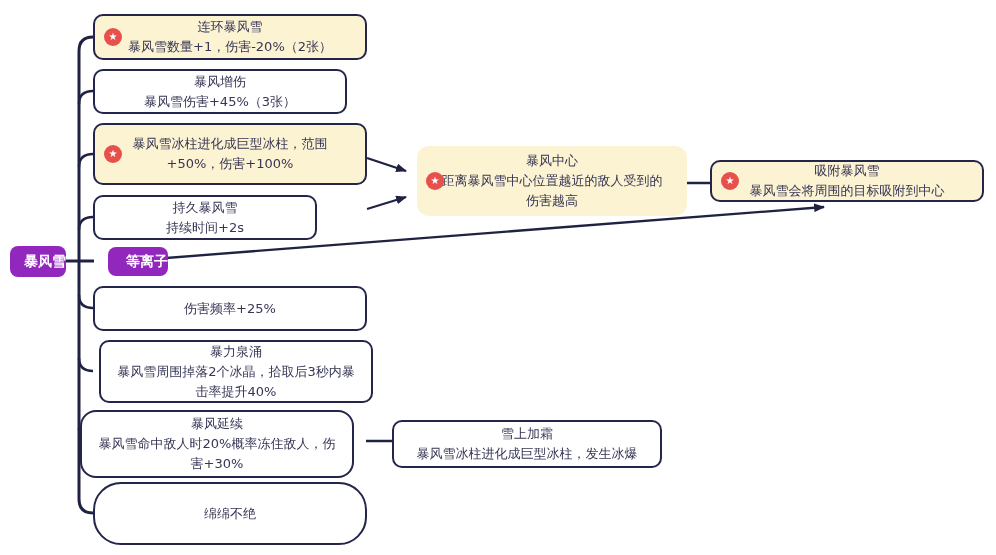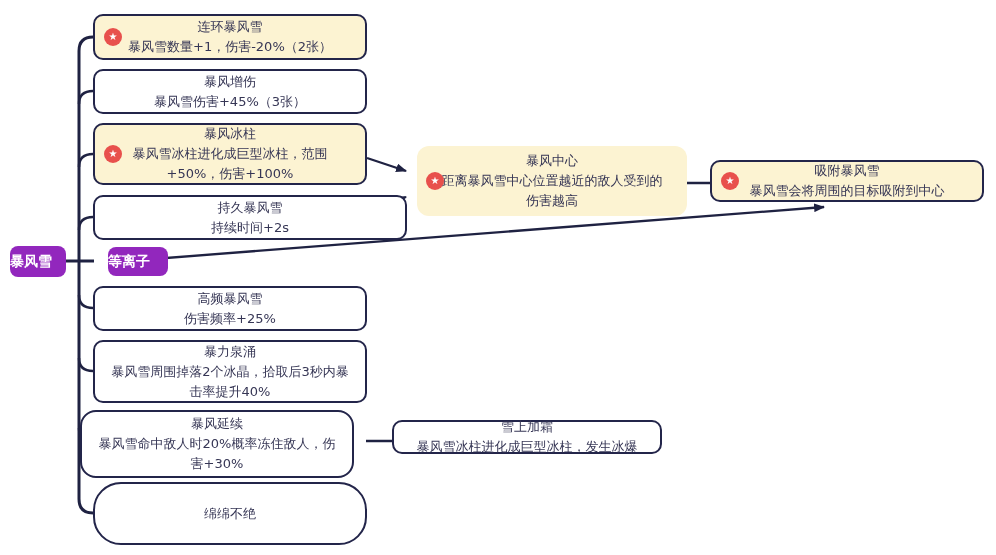--- a/index.html
+++ b/index.html
@@ -20,21 +20,21 @@
   .card .title{width:100%;}
   .card .desc{width:100%;}
   .star{
     position:absolute;left:9px;top:50%;transform:translateY(-50%);
     width:18px;height:18px;border-radius:50%;background:#e8504c;
     color:#ffffff;font-size:10px;line-height:18px;text-align:center;
   }
   .pnode{
     position:absolute;z-index:1;background:#9227bd;color:#ffffff;
     font-weight:bold;font-size:14px;border-radius:8px;
-    display:flex;align-items:center;justify-content:flex-start;
+    display:flex;align-items:center;justify-content:flex-end;
   }
 </style>
 </head>
 <body>
 
 <div class="canvas">
 
   <svg class="edges" viewBox="0 0 996 555" xmlns="http://www.w3.org/2000/svg">
     <defs>
       <marker id="arrow" viewBox="0 0 10 8" refX="9" refY="4" markerWidth="11" markerHeight="9" orient="auto" markerUnits="userSpaceOnUse">
@@ -69,42 +69,40 @@
   <div class="pnode" style="left:108px;top:247px;width:60px;height:29px;">
     <span>等离子</span>
   </div>
 
   <div class="card yellow" style="left:93px;top:14px;width:274px;height:46px;">
     <span class="star">★</span>
     <div class="title">连环暴风雪</div>
     <div class="desc">暴风雪数量+1，伤害-20%（2张）</div>
   </div>
 
-  <div class="card" style="left:93px;top:69px;width:274px;height:45px;">
+  <div class="card" style="left:93px;top:69px;width:254px;height:45px;">
     <div class="title">暴风增伤</div>
     <div class="desc">暴风雪伤害+45%（3张）</div>
   </div>
 
   <div class="card yellow" style="left:93px;top:123px;width:274px;height:62px;">
     <span class="star">★</span>
-    <div class="title">暴风冰柱</div>
     <div class="desc">暴风雪冰柱进化成巨型冰柱，范围+50%，伤害+100%</div>
   </div>
 
-  <div class="card" style="left:93px;top:195px;width:314px;height:45px;">
+  <div class="card" style="left:93px;top:195px;width:224px;height:45px;">
     <div class="title">持久暴风雪</div>
     <div class="desc">持续时间+2s</div>
   </div>
 
   <div class="card" style="left:93px;top:286px;width:274px;height:45px;">
-    <div class="title">高频暴风雪</div>
     <div class="desc">伤害频率+25%</div>
   </div>
 
-  <div class="card" style="left:93px;top:340px;width:274px;height:63px;">
+  <div class="card" style="left:99px;top:340px;width:274px;height:63px;">
     <div class="title">暴力泉涌</div>
     <div class="desc">暴风雪周围掉落2个冰晶，拾取后3秒内暴击率提升40%</div>
   </div>
 
   <div class="card" style="left:80px;top:410px;width:274px;height:68px;border-radius:16px;">
     <div class="title">暴风延续</div>
     <div class="desc">暴风雪命中敌人时20%概率冻住敌人，伤害+30%</div>
   </div>
 
   <div class="card" style="left:93px;top:482px;width:274px;height:63px;border-radius:28px;">
@@ -116,18 +114,18 @@
     <div class="title">暴风中心</div>
     <div class="desc">距离暴风雪中心位置越近的敌人受到的伤害越高</div>
   </div>
 
   <div class="card yellow" style="left:710px;top:160px;width:274px;height:42px;">
     <span class="star">★</span>
     <div class="title">吸附暴风雪</div>
     <div class="desc">暴风雪会将周围的目标吸附到中心</div>
   </div>
 
-  <div class="card" style="left:392px;top:420px;width:270px;height:34px;">
+  <div class="card" style="left:392px;top:420px;width:270px;height:48px;">
     <div class="title">雪上加霜</div>
     <div class="desc">暴风雪冰柱进化成巨型冰柱，发生冰爆</div>
   </div>
 
 </div>
 
 </body></html>

